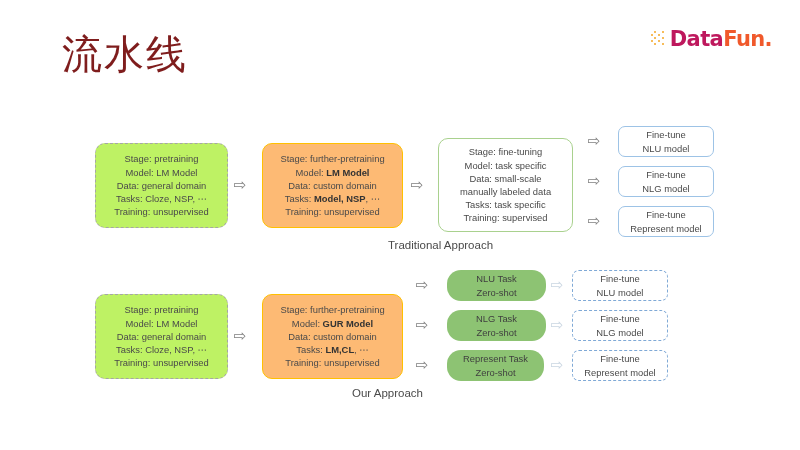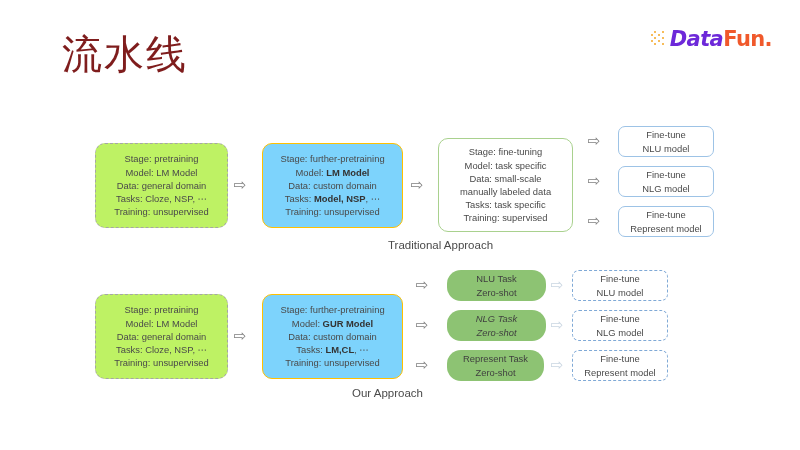--- a/index.html
+++ b/index.html
@@ -34,21 +34,21 @@
   }
   #logo .dots span{
     position:absolute;width:2.4px;height:2.4px;border-radius:50%;
     background:#f5a623;
   }
   #logo .wordmark{
     font-size:21px;font-weight:700;letter-spacing:-0.6px;
     line-height:21px;white-space:nowrap;
     font-family:"DejaVu Sans", sans-serif;
   }
-  #logo .w-data{color:#6d28d9;font-style:italic;}
+  #logo .w-data{color:#be185d;}
   #logo .w-fun{color:#f0592b;}
   #logo .w-dot{color:#f0592b;}
 
   
   .box{
     position:absolute;
     box-sizing:border-box;
     border-radius:10px;
     display:flex;align-items:center;justify-content:center;
     text-align:center;
@@ -59,21 +59,21 @@
   .box .lines{width:100%;}
   .box .lines div{white-space:nowrap;}
   .bold{font-weight:bold;color:#333;}
 
   .box-dashed-gray{
     border:1.3px dashed #a6a6a6;
     background:#bef264;
   }
   .box-yellow{
     border:1.5px solid #ffc000;
-    background:#7dd3fc;
+    background:#fdba74;
   }
   .box-green-outline{
     border:1.4px solid #a9d18e;
     background:#ffffff;
   }
   .box-blue-outline{
     border:1.1px solid #9dc3e6;
     background:#ffffff;
     border-radius:7px;
   }
@@ -216,21 +216,21 @@
 
   <div class="arrow" style="left:414px;top:277px;">⇨</div>
   <div class="box box-green-fill" style="left:447px;top:270px;width:99px;height:31px;">
     <div class="lines">
       <div>NLU Task</div>
       <div>Zero-shot</div>
     </div>
   </div>
 
   <div class="arrow" style="left:414px;top:317px;">⇨</div>
-  <div class="box box-green-fill" style="left:447px;top:310px;width:99px;height:31px;font-style:italic;">
+  <div class="box box-green-fill" style="left:447px;top:310px;width:99px;height:31px;">
     <div class="lines">
       <div>NLG Task</div>
       <div>Zero-shot</div>
     </div>
   </div>
 
   <div class="arrow" style="left:414px;top:357px;">⇨</div>
   <div class="box box-green-fill" style="left:447px;top:350px;width:97px;height:31px;">
     <div class="lines">
       <div>Represent Task</div>

